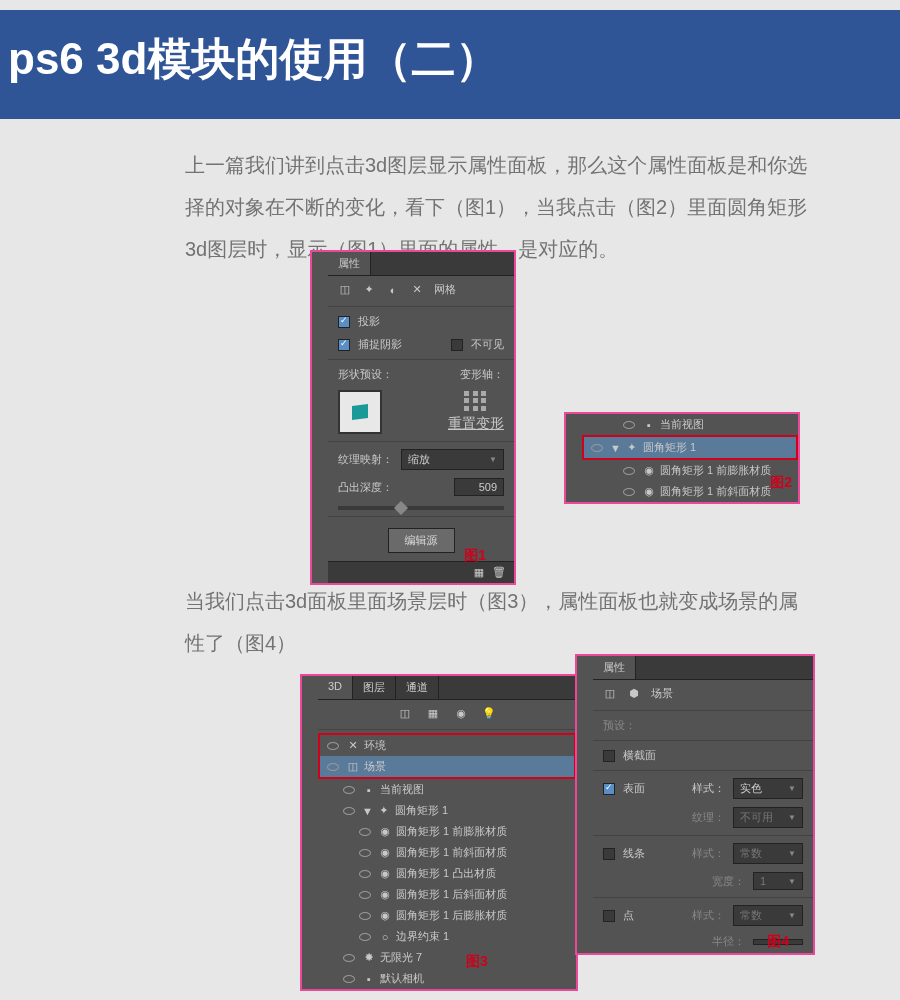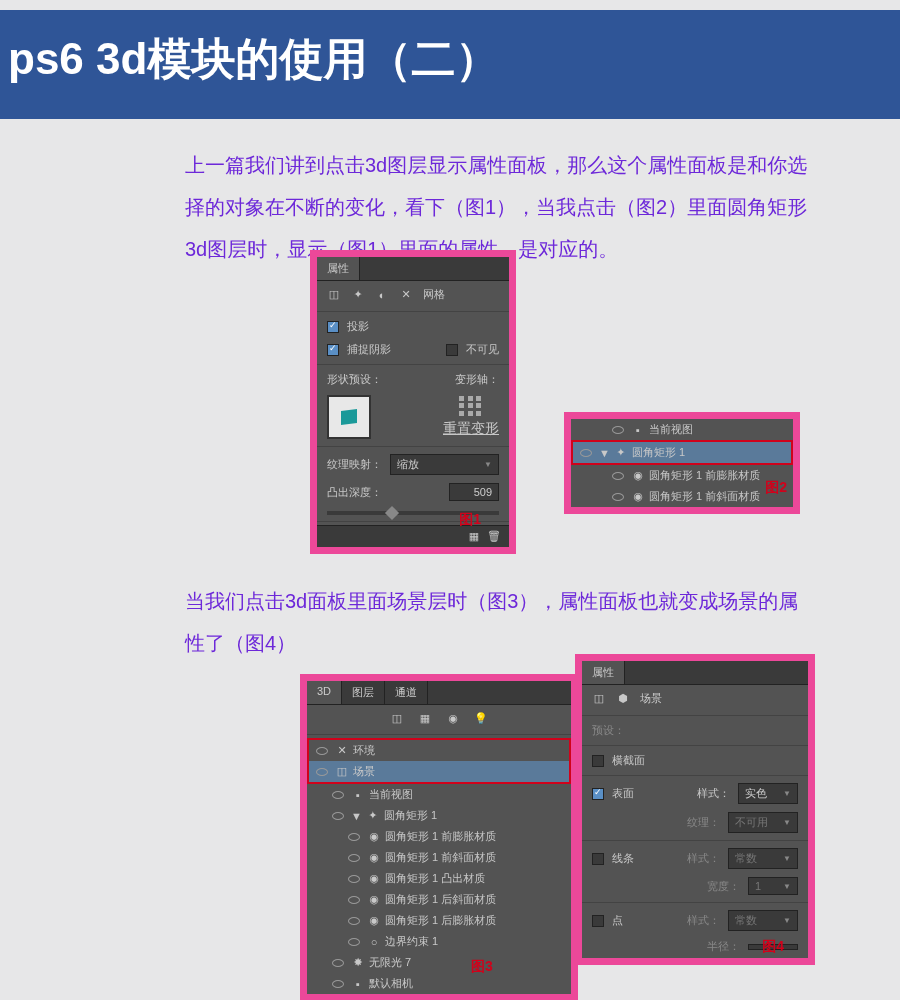--- a/index.html
+++ b/index.html
@@ -1,20 +1,20 @@
 <!DOCTYPE html>
 <html><head>
 <meta charset="utf-8">
 <style>
 * { margin: 0; padding: 0; box-sizing: border-box; }
 body { width: 900px; height: 1000px; background: #e7e7e8; font-family: "Microsoft YaHei", sans-serif; color: #333; position: relative; }
 .title-banner { background: #2f5597; color: #fff; font-size: 44px; font-weight: bold; padding: 20px 0 30px 8px; margin-top: 10px; }
-.body-text { font-size: 20px; line-height: 2.1; padding: 25px 90px 10px 185px; color: #6d28d9; }
+.body-text { font-size: 20px; line-height: 2.1; padding: 25px 90px 10px 185px; color: #737373; }
 .panel-area { position: relative; }
-.panel { background: #535353; font-size: 11px; color: #c8c8c8; position: absolute; border: 7px solid #ec4899; }
+.panel { background: #535353; font-size: 11px; color: #c8c8c8; position: absolute; border: 2px solid #ec4899; padding-left: 16px; }
 .panel-tabs { background: #3a3a3a; display: flex; border-bottom: 1px solid #222; }
 .tab { padding: 4px 10px; background: #535353; font-size: 11px; color: #ccc; border-right: 1px solid #222; }
 .tab.inactive { background: #3a3a3a; }
 .toolbar { padding: 6px 10px; display: flex; gap: 10px; align-items: center; }
 .icon { width: 14px; height: 14px; display: inline-flex; align-items: center; justify-content: center; }
 .row { padding: 4px 10px; display: flex; align-items: center; gap: 8px; }
 .checkbox { width: 12px; height: 12px; background: #3a3a3a; border: 1px solid #222; display: inline-block; }
 .checkbox.checked { background: #5a8fc5; position: relative; }
 .checkbox.checked::after { content: "✓"; color: #fff; font-size: 9px; position: absolute; top: -2px; left: 1px; }
 .divider { border-top: 1px solid #434343; margin: 3px 0; }
@@ -103,20 +103,23 @@
     </div>
     <div class="row">
       <span>凸出深度：</span>
       <span style="flex:1"></span>
       <span class="input-box" style="width:50px;text-align:right;margin-left:28px;">509</span>
     </div>
     <div class="slider">
         <div class="slider-handle"></div>
       </div>
     <div class="divider"></div>
+    <div class="row" style="justify-content:center;padding:8px;">
+      <span class="button">编辑源</span>
+    </div>
     <div class="footer-bar">
       <span class="icon">▦</span>
       <span class="icon">🗑</span>
     </div>
     <span class="red-label" style="right:28px;bottom:18px;">图1</span>
   </div>
 
   <div class="panel" style="left:564px; top:132px; width:236px;">
     <div class="tree-item indent2">
       <span class="eye-col">
@@ -275,21 +278,21 @@
     <div class="row">
       <span class="checkbox"></span>
       <span>横截面</span>
     </div>
     <div class="divider"></div>
     <div class="row">
       <span class="checkbox checked"></span>
       <span>表面</span>
       <span style="flex:1"></span>
       <span>样式：</span>
-      <div class="dropdown" style="width:60px;">
+      <div class="dropdown" style="width:70px;">
           <span>实色</span>
         </div>
     </div>
     <div class="row" style="justify-content:flex-end;">
       <span style="color:#888;">纹理：</span>
       <div class="dropdown" style="width:70px;color:#777;">
           <span>不可用</span>
         </div>
     </div>
     <div class="divider"></div>

